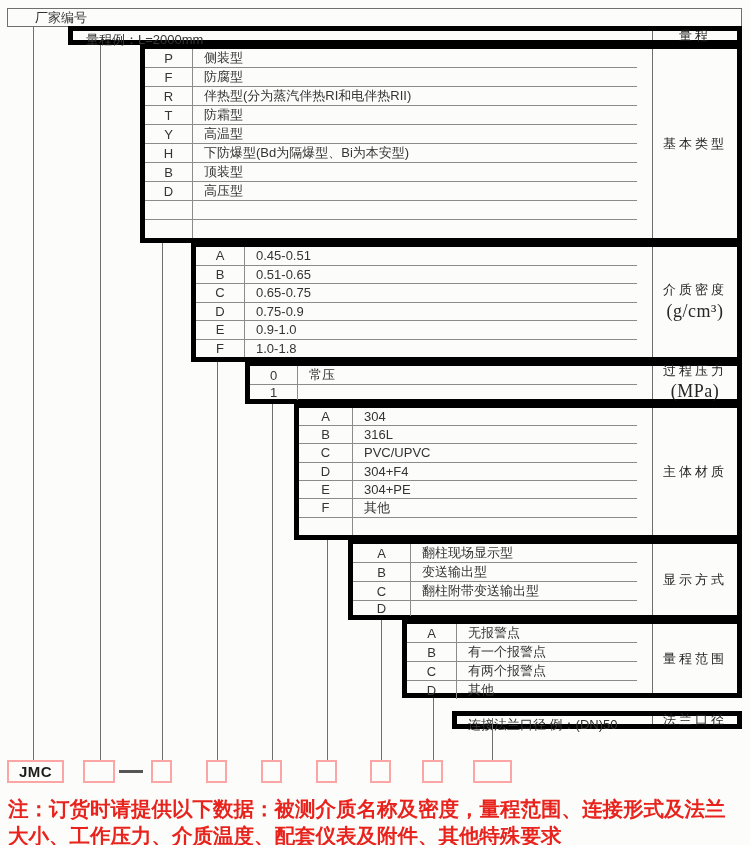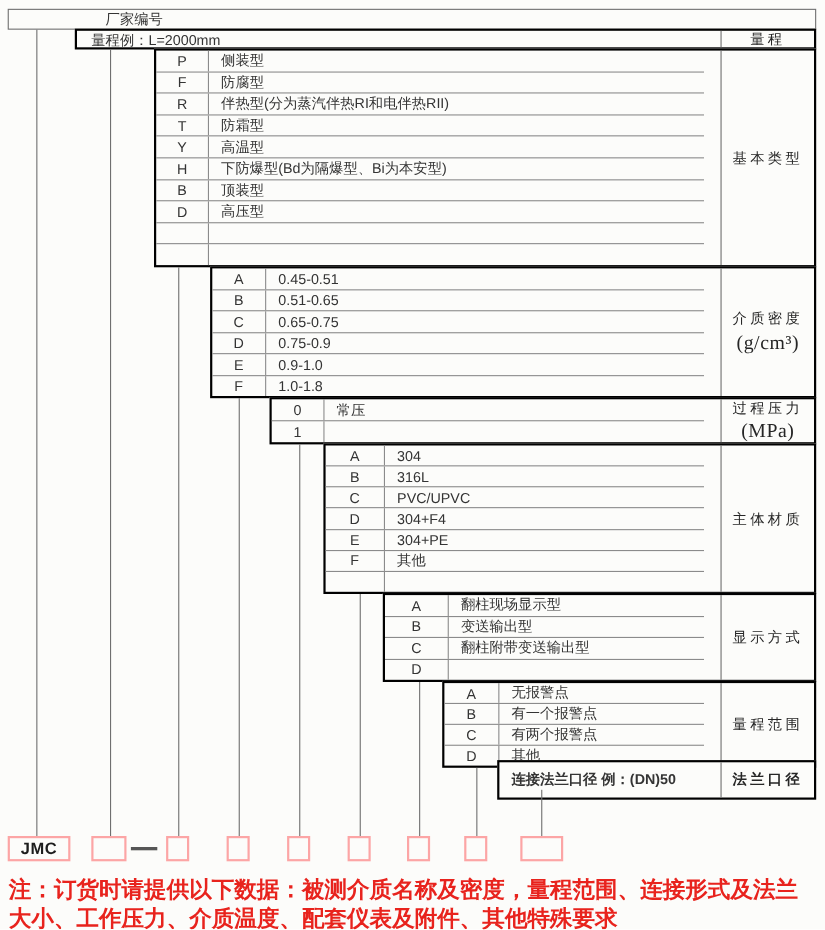--- a/index.html
+++ b/index.html
@@ -7,24 +7,24 @@
   .stage {
     position:relative; width:750px; height:845px; background:#fcfcfa;
     font-family:"Liberation Sans","DejaVu Sans",sans-serif;
     color:#3a3a3a; overflow:hidden;
   }
   
   .toprow {
     position:absolute; border:1px solid #6f6f6f; display:flex; align-items:center;
     font-size:13px; color:#343434; background:#fcfcfa;
   }
-  .factory { left:7px; top:8px; width:735px; height:19px; padding-left:88px;text-align:center; }
+  .factory { left:7px; top:8px; width:735px; height:19px; padding-left:27px;text-align:center; }
   
   .sec {
-    position:absolute; border:2px solid #000000; display:flex; background:#fcfcfa;gap:15px;
+    position:absolute; border:5px solid #000000; display:flex; background:#fcfcfa;gap:15px;
   }
   .rows { flex:1; display:flex; flex-direction:column; }
   .row { flex:1; display:flex; align-items:stretch; }
   .row + .row { border-top:1px solid #8b8b8b; }
   .code {
     display:flex; align-items:center; justify-content:center;
     border-right:1px solid #8b8b8b; font-size:13px; color:#343434;
   }
   .desc { flex:1; display:flex; align-items:center; padding-left:11px; font-size:13px; color:#343434; }
   .side {
@@ -41,21 +41,21 @@
   .sec-density  { left:191px; top:242px; width:551px; height:120px; }
   .sec-density .code { width:49px; }
   .sec-pressure { left:245px; top:361px; width:497px; height:43px; }
   .sec-pressure .code { width:48px; }
   .sec-material { left:294px; top:403px; width:448px; height:137px; }
   .sec-material .code { width:54px; }
   .sec-display  { left:348px; top:539px; width:394px; height:81px; }
   .sec-display .code { width:58px; }
   .sec-alarm    { left:402px; top:619px; width:340px; height:79px; }
   .sec-alarm .code { width:50px; }
-  .sec-flange   { left:452px; top:691px; width:290px; height:36px;font-weight:bold; }
+  .sec-flange   { left:452px; top:711px; width:290px; height:18px; }
   
   .vl { position:absolute; width:1px; background:#6f6f6f; }
   
   .bx {
     position:absolute; top:760px; height:23px; border:2px solid #fca5a5; background:#fcfcfa;
     display:flex; align-items:center; justify-content:center;
   }
   .bx-jmc { left:7px; width:57px; font-weight:bold; font-size:15px; color:#1d1d1d; letter-spacing:0.5px; }
   .bx-2 { left:83px;  width:32px; }
   .bx-3 { left:151px; width:21px; }

